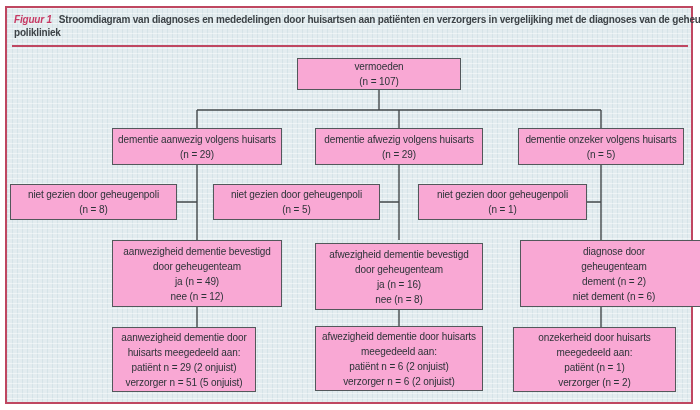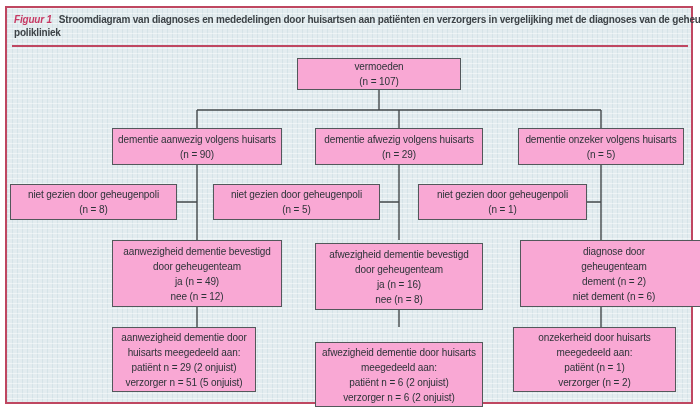--- a/index.html
+++ b/index.html
@@ -60,21 +60,21 @@
   <path d="M379 90 V110 M197 110 H601 M197 110 V128 M399 110 V128 M601 110 V128
            M197 165 V240 M399 165 V240 M601 165 V240
            M177 202 H197 M380 202 H399 M587 202 H601
            M197 307 V327 M399 307 V327 M601 307 V327" fill="none" stroke="#44494c" stroke-width="1.4"></path>
 </svg>
 
 <div class="node" style="left:297px;top:58px;width:164px;height:32px">vermoeden
 (n = 107)</div>
 
 <div class="node" style="left:112px;top:128px;width:170px;height:37px">dementie aanwezig volgens huisarts
-(n = 90)</div>
+(n = 29)</div>
 <div class="node" style="left:315px;top:128px;width:168px;height:37px">dementie afwezig volgens huisarts
 (n = 29)</div>
 <div class="node" style="left:518px;top:128px;width:166px;height:37px">dementie onzeker volgens huisarts
 (n = 5)</div>
 
 <div class="node" style="left:10px;top:184px;width:167px;height:36px">niet gezien door geheugenpoli
 (n = 8)</div>
 <div class="node" style="left:213px;top:184px;width:167px;height:36px">niet gezien door geheugenpoli
 (n = 5)</div>
 <div class="node" style="left:418px;top:184px;width:169px;height:36px">niet gezien door geheugenpoli
@@ -90,20 +90,20 @@
 nee (n = 8)</div>
 <div class="node" style="left:520px;top:240px;width:188px;height:67px">diagnose door
 geheugenteam
 dement (n = 2)
 niet dement (n = 6)</div>
 
 <div class="node" style="left:112px;top:327px;width:144px;height:65px">aanwezigheid dementie door
 huisarts meegedeeld aan:
 patiënt n = 29 (2 onjuist)
 verzorger n = 51 (5 onjuist)</div>
-<div class="node" style="left:315px;top:342px;width:168px;height:65px">afwezigheid dementie door huisarts
+<div class="node" style="left:315px;top:326px;width:168px;height:65px">afwezigheid dementie door huisarts
 meegedeeld aan:
 patiënt n = 6 (2 onjuist)
 verzorger n = 6 (2 onjuist)</div>
 <div class="node" style="left:513px;top:327px;width:163px;height:65px">onzekerheid door huisarts
 meegedeeld aan:
 patiënt (n = 1)
 verzorger (n = 2)</div>
 
 </body></html>

